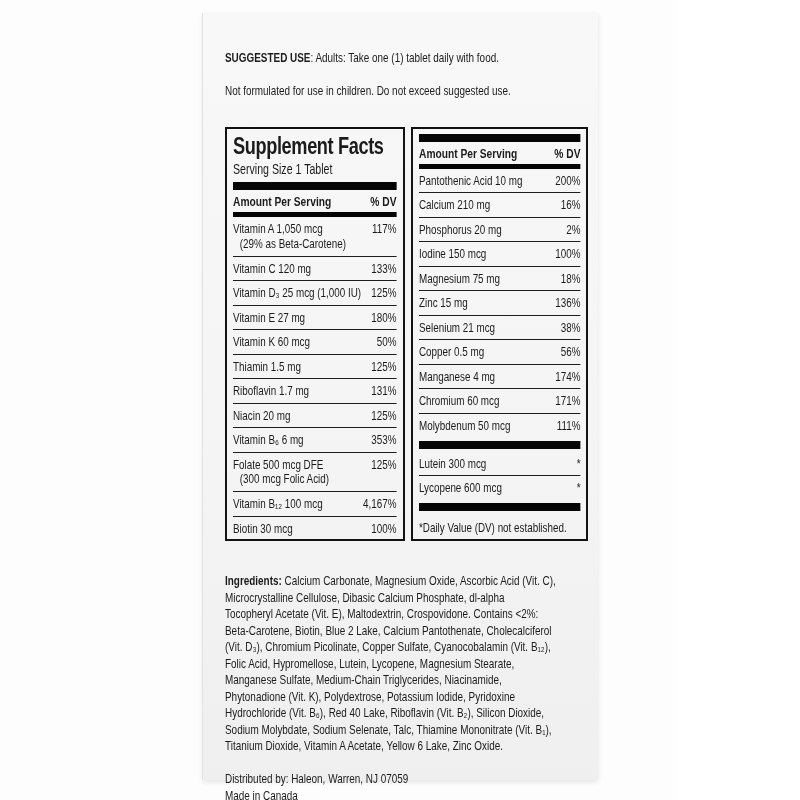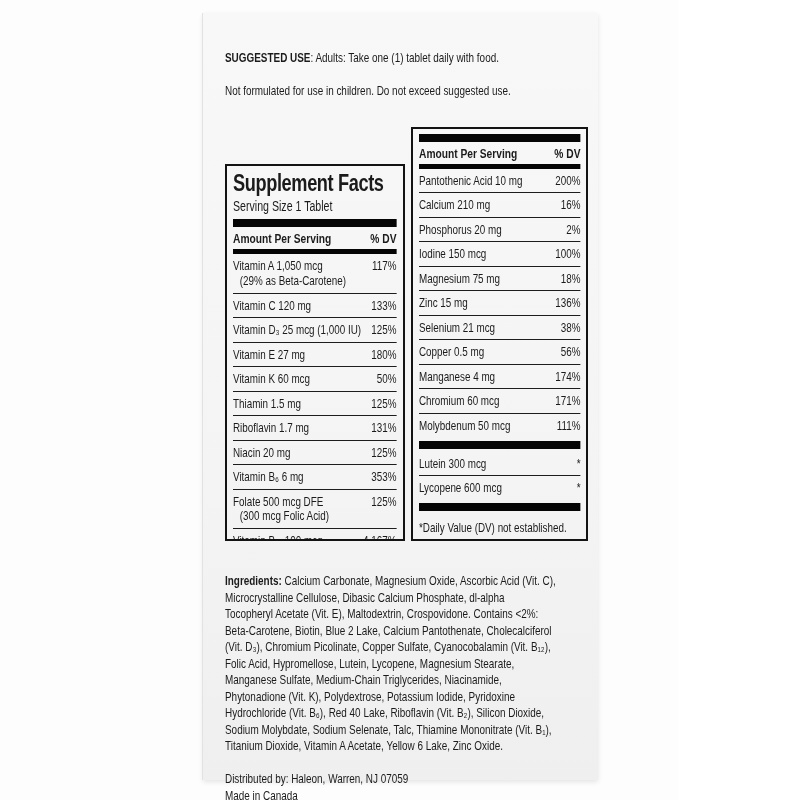--- a/index.html
+++ b/index.html
@@ -31,21 +31,21 @@
   .suggested{margin-bottom:0;}
   .facts-panel{
     display:flex;gap:6px;margin-top:11px;height:414px;
   }
   .facts-box{
     border:2px solid #131313;
     box-sizing:border-box;
     padding:3px 6px;
     overflow:hidden;
   }
-  .facts-box.left{width:180px;margin-top:37px;}
+  .facts-box.left{width:180px;}
   .facts-box.right{width:178px;}
   .condense{
     width:132%;
     transform:scaleX(0.7576);
     transform-origin:0 0;
   }
   .sf-title{
     font-size:24px;font-weight:bold;letter-spacing:-0.5px;
     line-height:1.08;white-space:nowrap;margin-top:1px;
   }

